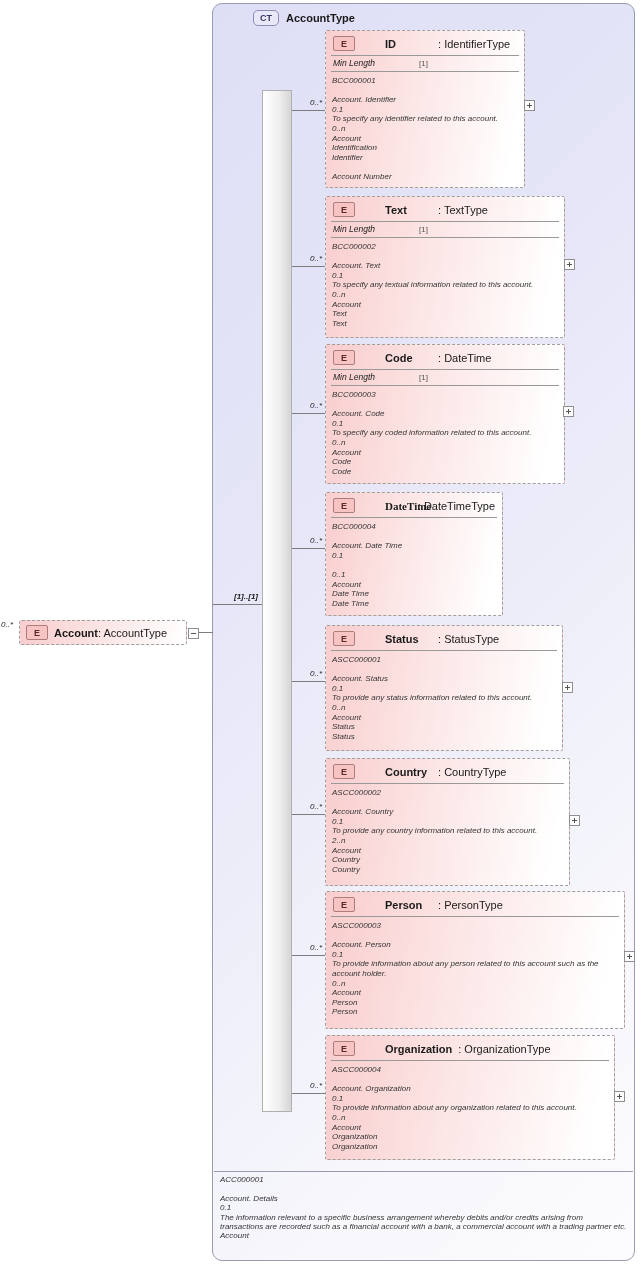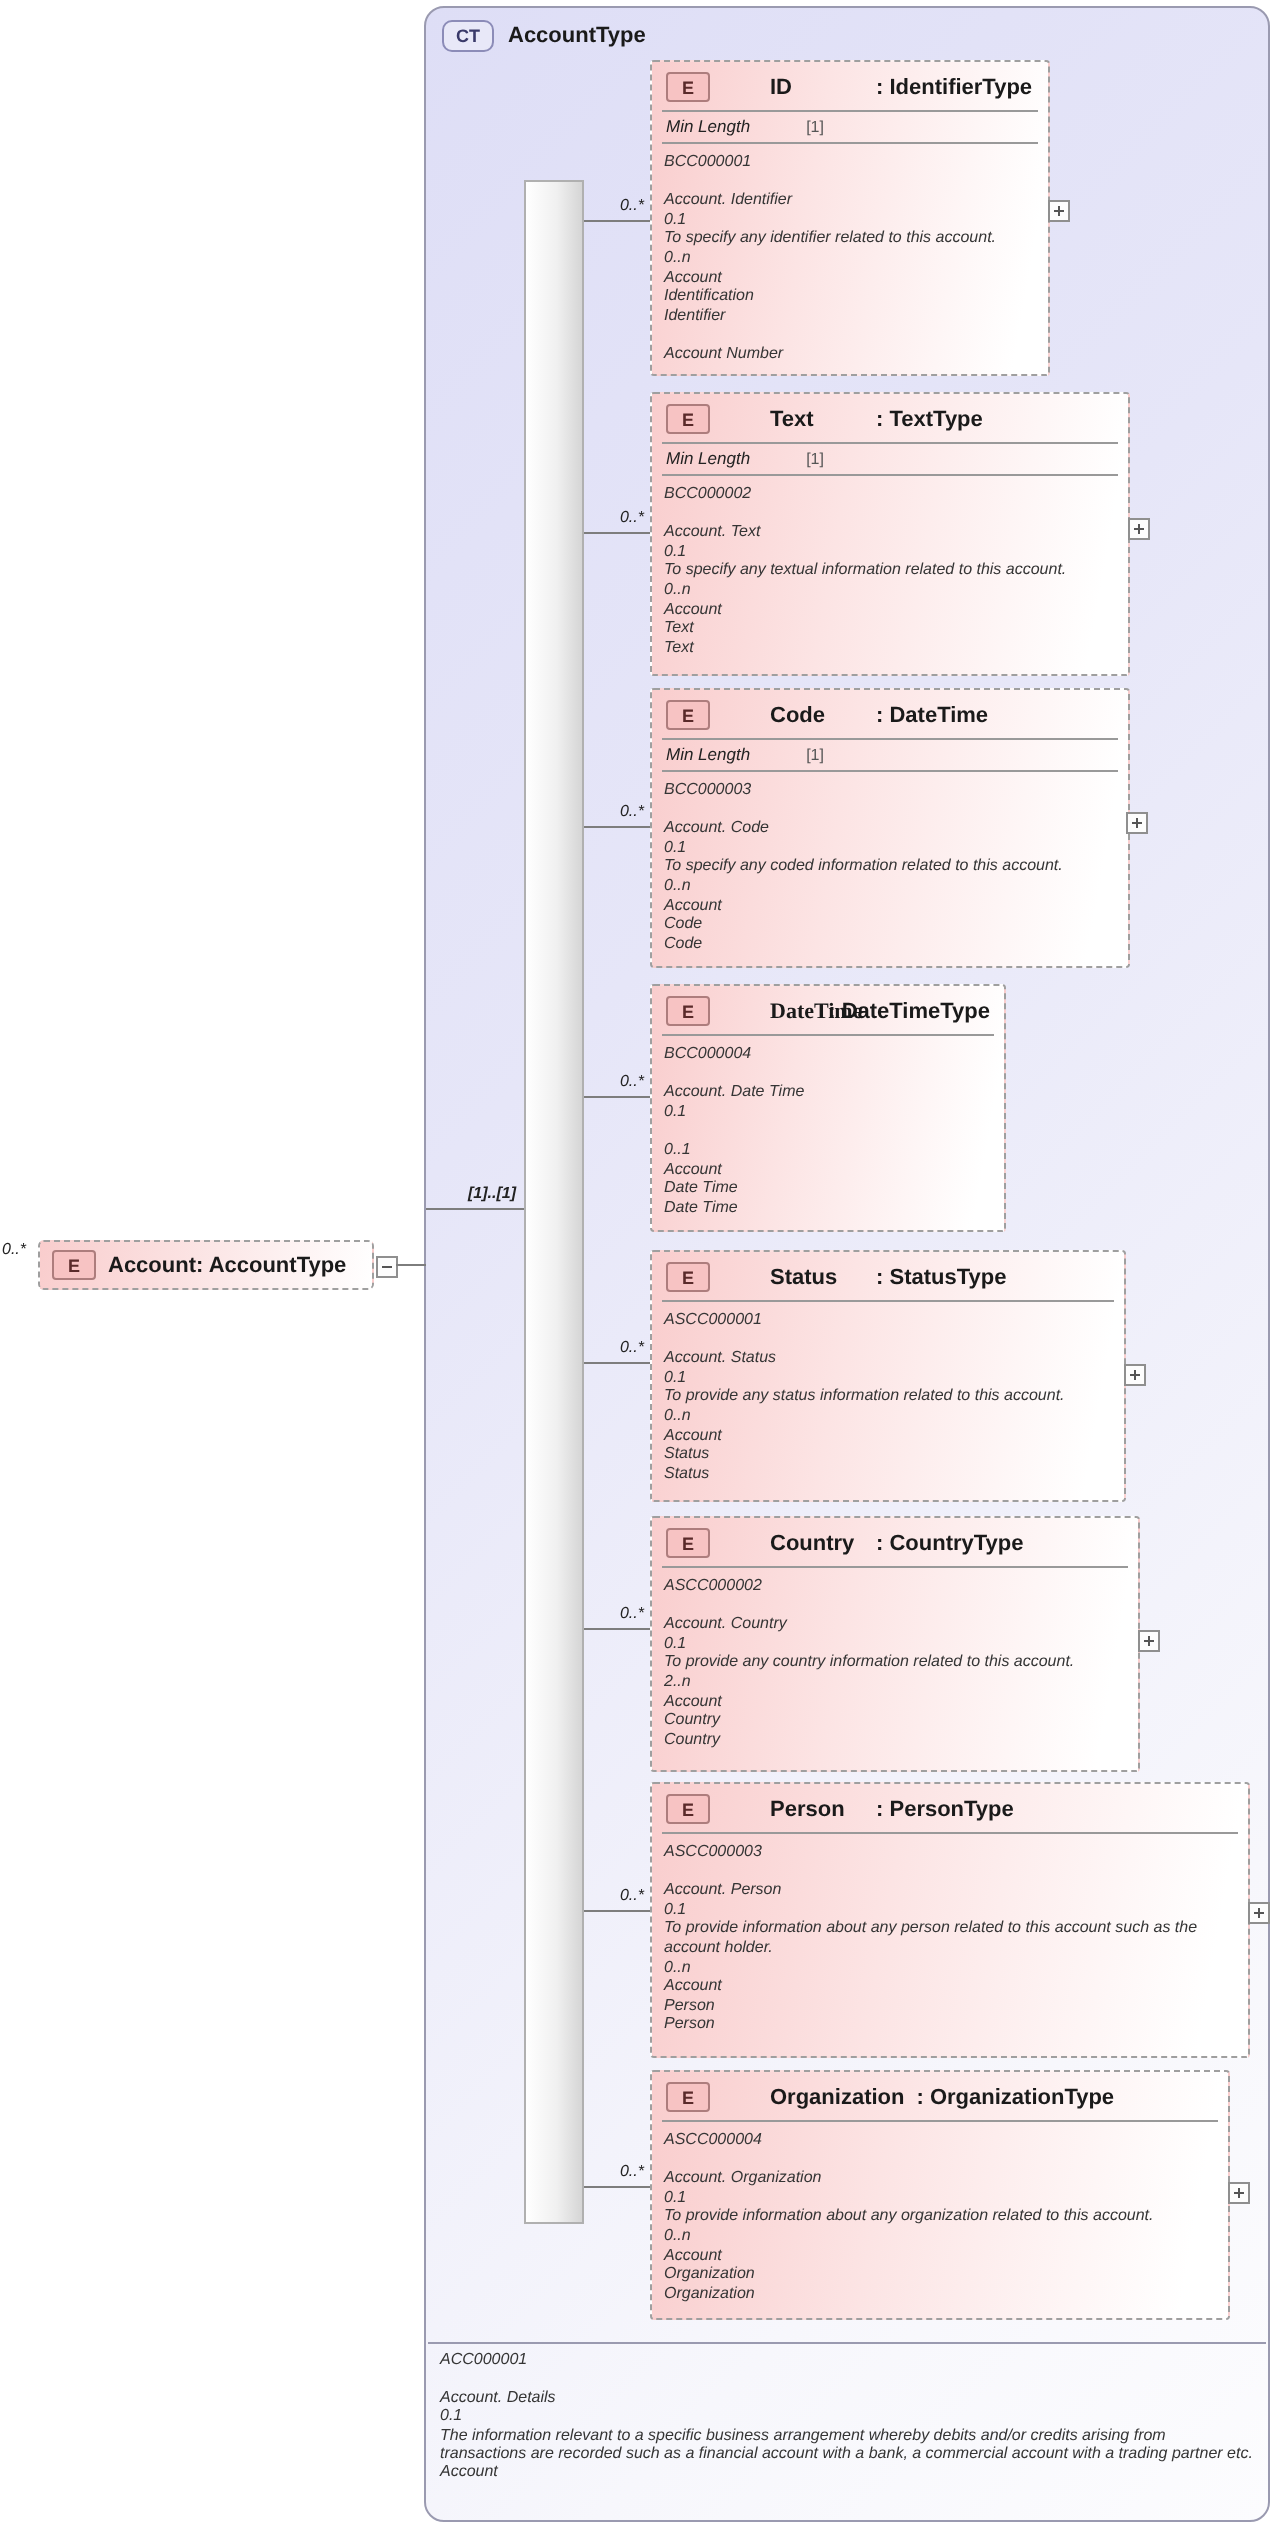--- a/index.html
+++ b/index.html
@@ -5,39 +5,39 @@
   html,body{margin:0;padding:0;background:#ffffff;}
   #canvas{position:relative;width:641px;height:1266px;font-family:"Liberation Sans",sans-serif;overflow:hidden;}
 
   
   .ct-container{position:absolute;left:212px;top:3px;width:423px;height:1258px;
     border:1px solid #9a9ab0;border-radius:10px;
     background:linear-gradient(135deg,#dedef6 0%,#e6e6f8 35%,#f7f7fc 80%,#fcfcfe 100%);
     box-sizing:border-box;}
   .ct-header{position:absolute;left:8px;top:6px;display:flex;align-items:center;gap:7px;}
   .ct-badge{width:24px;height:14px;border:1px solid #8c8cb8;border-radius:5px;background:#e8e8f8;
-    color:#3a3a6a;font-size:9px;font-weight:bold;display:flex;align-items:center;justify-content:center;}
+    color:#3a3a6a;font-size:9px;font-weight:bold;display:flex;align-items:center;justify-content:center;margin-left:32px;}
   .ct-title{font-size:11px;font-weight:bold;color:#1a1a1a;}
 
   
   .mg-bar{position:absolute;left:262px;top:90px;width:30px;height:1022px;
     border:1px solid #b0b0b0;box-sizing:border-box;
     background:linear-gradient(to right,#ffffff,#f0f0f0 55%,#d5d5d5 100%);}
 
   
   .ebox{position:absolute;left:325px;border:1px dashed #9f9f9f;border-radius:2px;box-sizing:border-box;
     background:linear-gradient(100deg,#f9cdcd 0%,#fce4e4 40%,#ffffff 92%);overflow:hidden;}
   .ehead{display:flex;align-items:center;gap:6px;padding:5px 7px 4px 7px;}
   .e-badge{width:20px;height:13px;flex:0 0 auto;border:1px solid #ad7d7d;border-radius:2px;background:#f7c3c3;
     color:#5a2a2a;font-size:9px;font-weight:bold;display:flex;align-items:center;justify-content:center;}
   .ename{font-size:11px;font-weight:bold;color:#1a1a1a;min-width:47px;padding-left:24px;}
-  .etype{font-size:11px;font-weight:bold;color:#1a1a1a;white-space:nowrap;}
+  .etype{font-size:11px;font-weight:normal;color:#1a1a1a;white-space:nowrap;}
   .etype::before{content:": ";}
   .esep{height:0;border-top:1px solid #999;margin:0 5px;}
-  .efacet{display:flex;gap:28px;padding:2px 7px 3px 7px;align-items:baseline;}
+  .efacet{display:flex;gap:44px;padding:2px 7px 3px 7px;align-items:baseline;}
   .efacet-label{font-size:8.5px;font-style:italic;color:#222;}
   .efacet-value{font-size:8px;color:#555;}
   .ebody{padding:4px 6px;font-size:8px;font-style:italic;color:#353535;line-height:9.6px;white-space:pre-line;}
 
   
   .hline{position:absolute;height:1px;background:#7d7d7d;}
   .card-label{position:absolute;font-size:8px;font-style:italic;color:#222;text-align:right;width:28px;}
   .group-card{position:absolute;font-size:8px;font-style:italic;font-weight:bold;color:#222;text-align:right;width:42px;}
 
   

